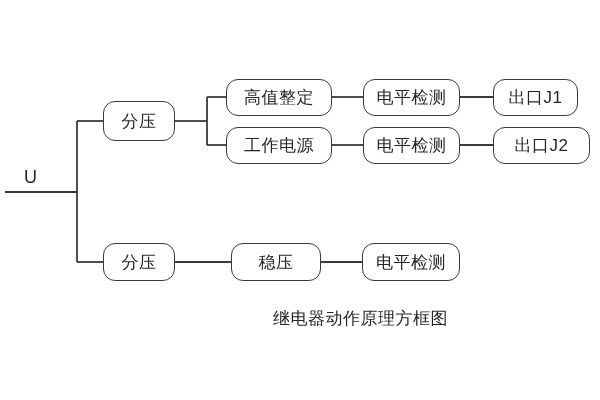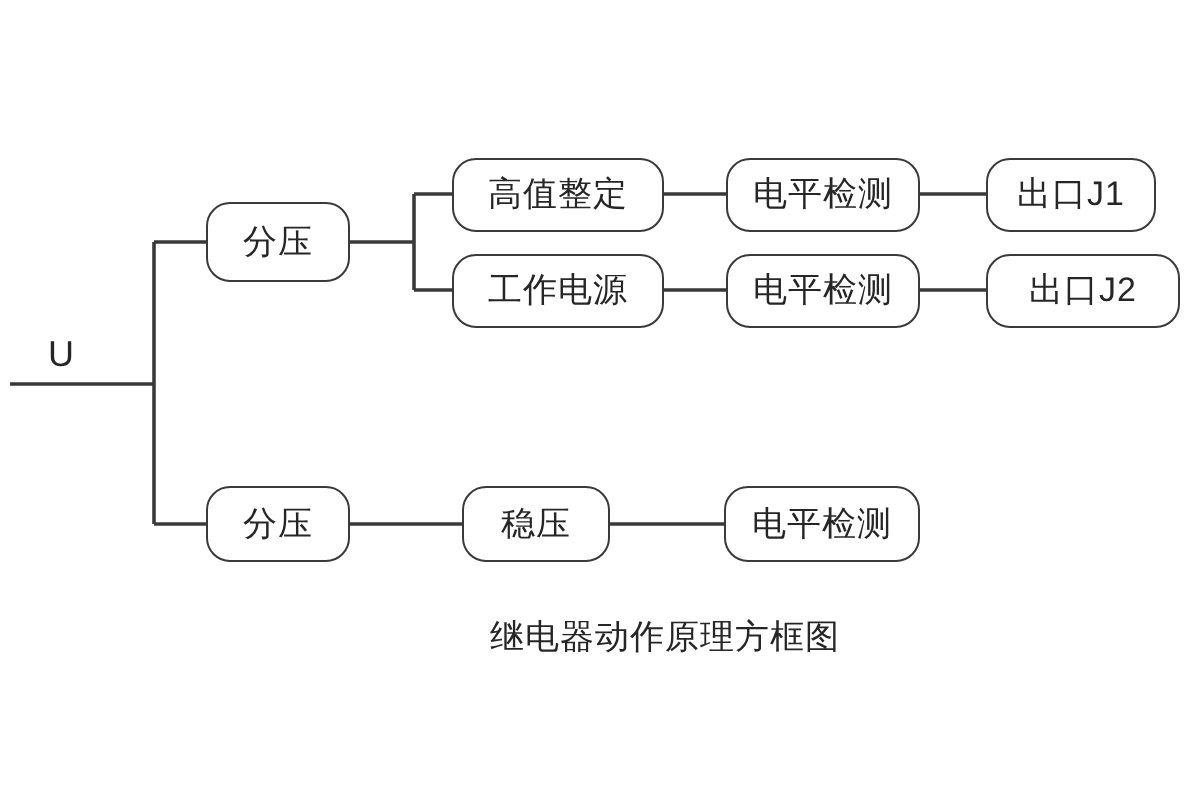--- a/index.html
+++ b/index.html
@@ -53,20 +53,21 @@
     line-height: 1;
     white-space: nowrap;
   }
   .caption {
     position: absolute;
     color: #262626;
     font-size: 17px;
     line-height: 1;
     letter-spacing: 0.5px;
     white-space: nowrap;
+    margin-left: 28px;
   }
 </style>
 </head>
 <body>
 
 <div id="diagram-root">
 
   <svg id="wires" viewBox="0 0 600 400" xmlns="http://www.w3.org/2000/svg">
     <g stroke="#3a3a3a" stroke-width="1.8" fill="none" stroke-linecap="butt">
 
@@ -127,21 +128,21 @@
   </div>
 
   <div class="node" style="left:493px; top:127px; width:97px; height:37px;">
     <span class="node-label">出口J2</span>
   </div>
 
   <div class="node" style="left:103px; top:243px; width:72px; height:38px;">
     <span class="node-label">分压</span>
   </div>
 
-  <div class="node" style="left:231px; top:243px; width:74px; height:38px;">
+  <div class="node" style="left:231px; top:243px; width:90px; height:38px;">
     <span class="node-label">稳压</span>
   </div>
 
   <div class="node" style="left:362px; top:243px; width:98px; height:38px;">
     <span class="node-label">电平检测</span>
   </div>
 
   <div class="caption" style="left:245px; top:310px;">继电器动作原理方框图</div>
 
 </div>

